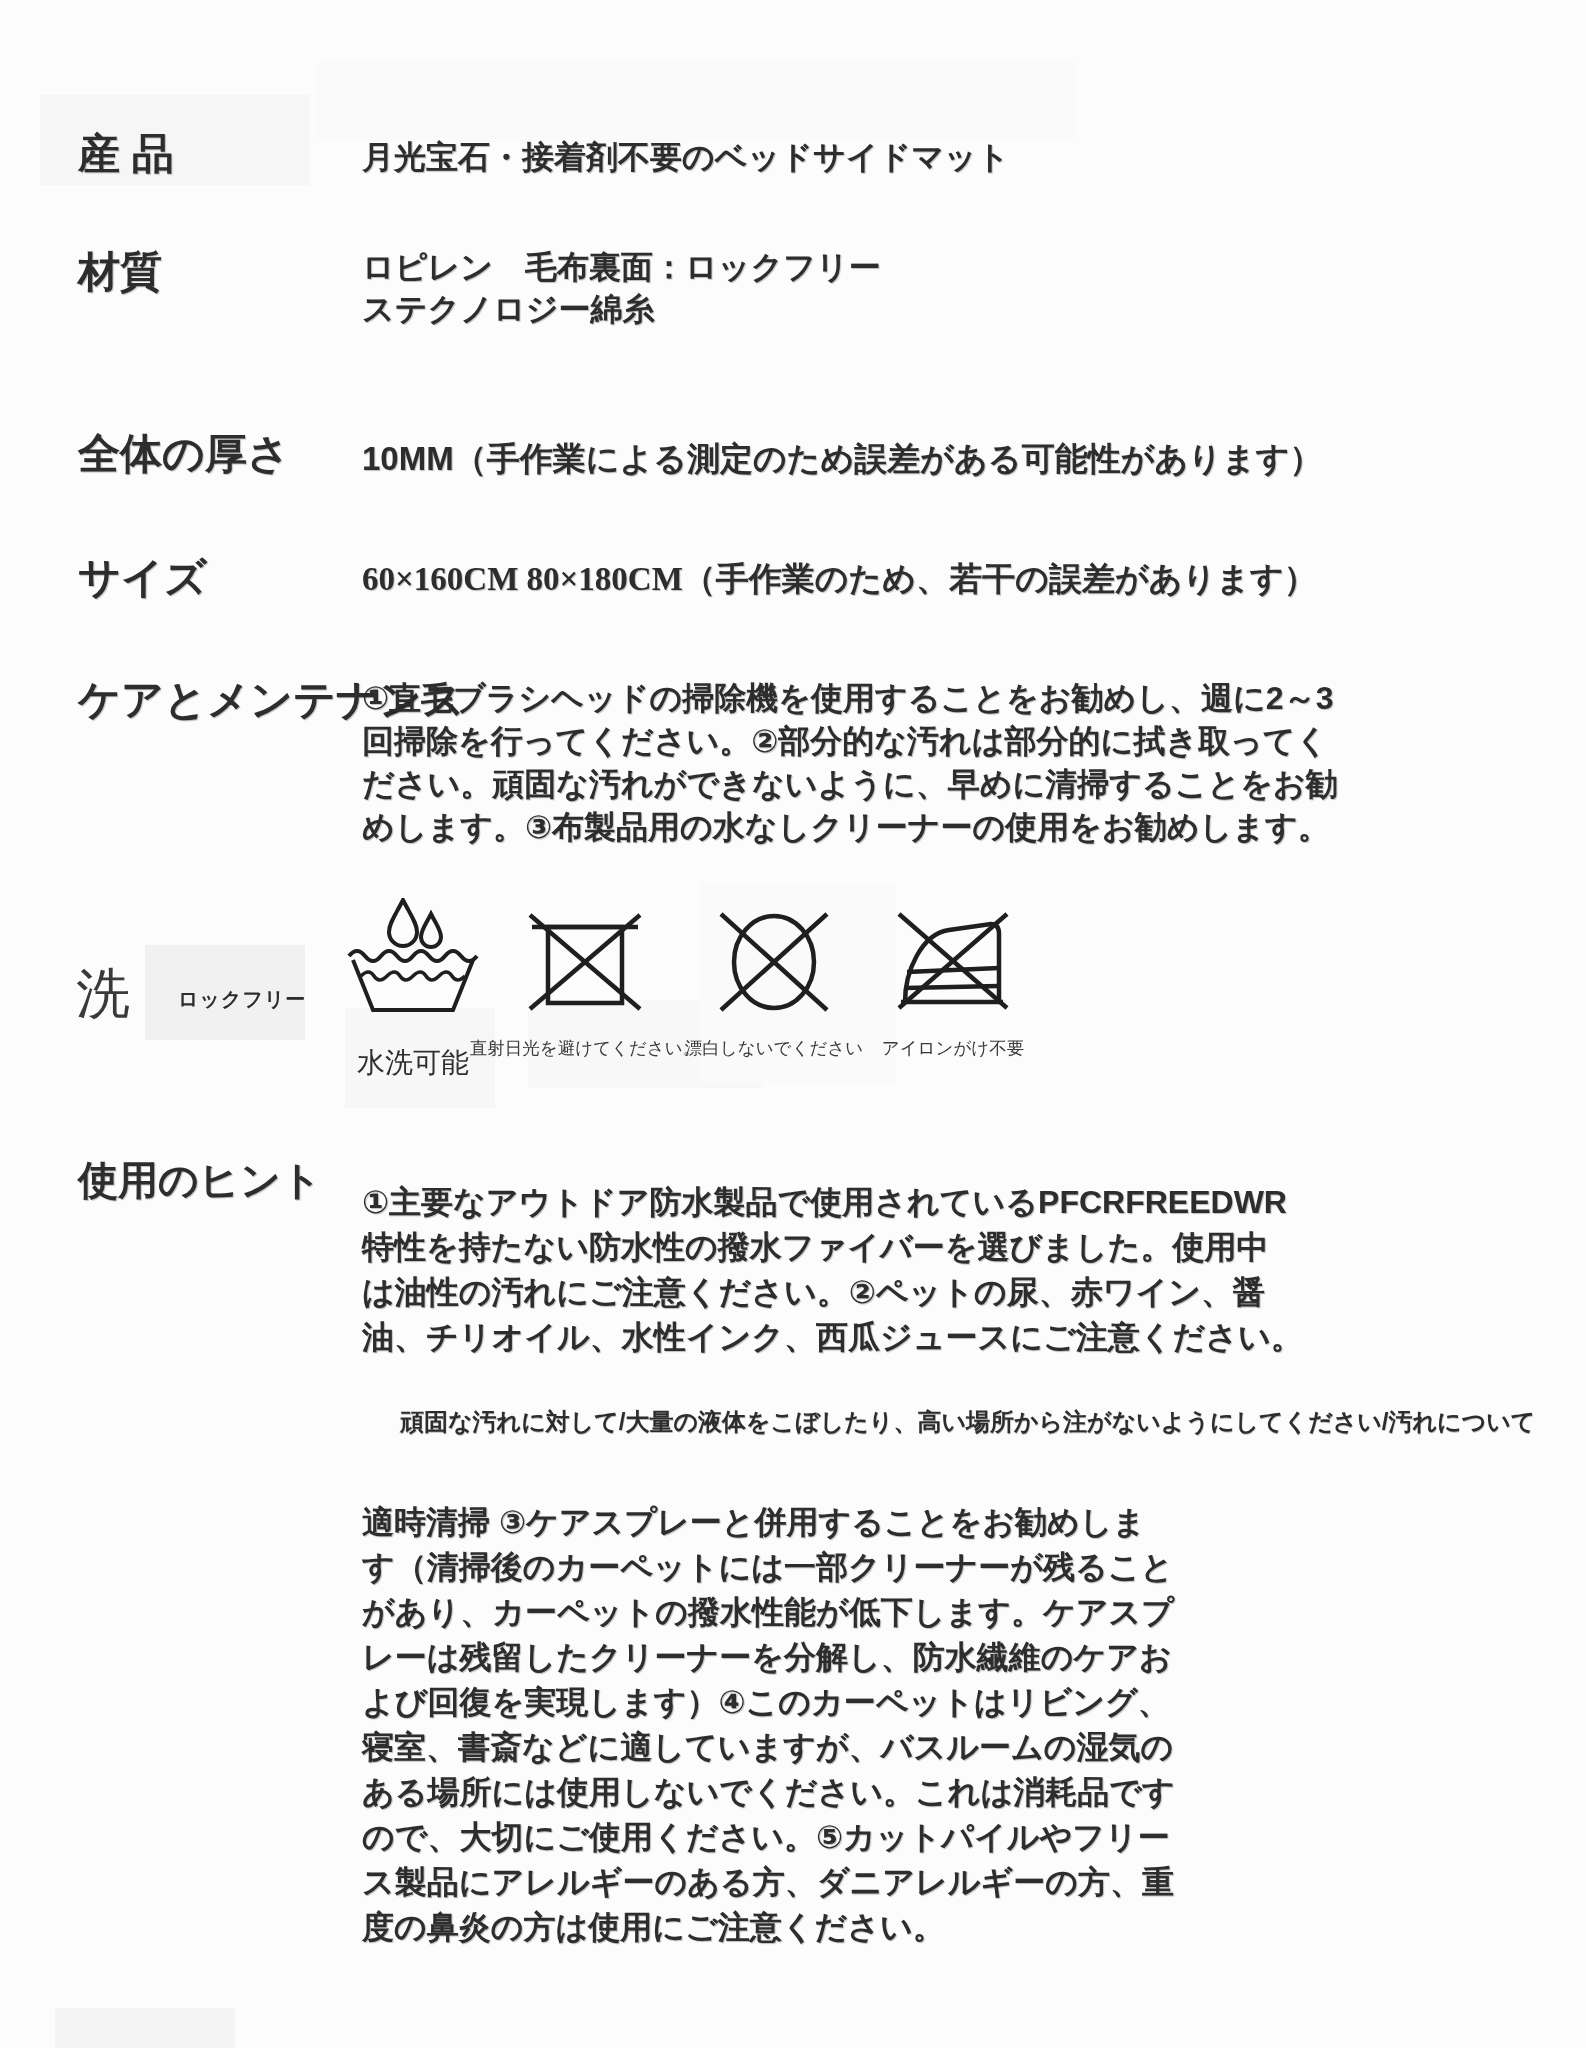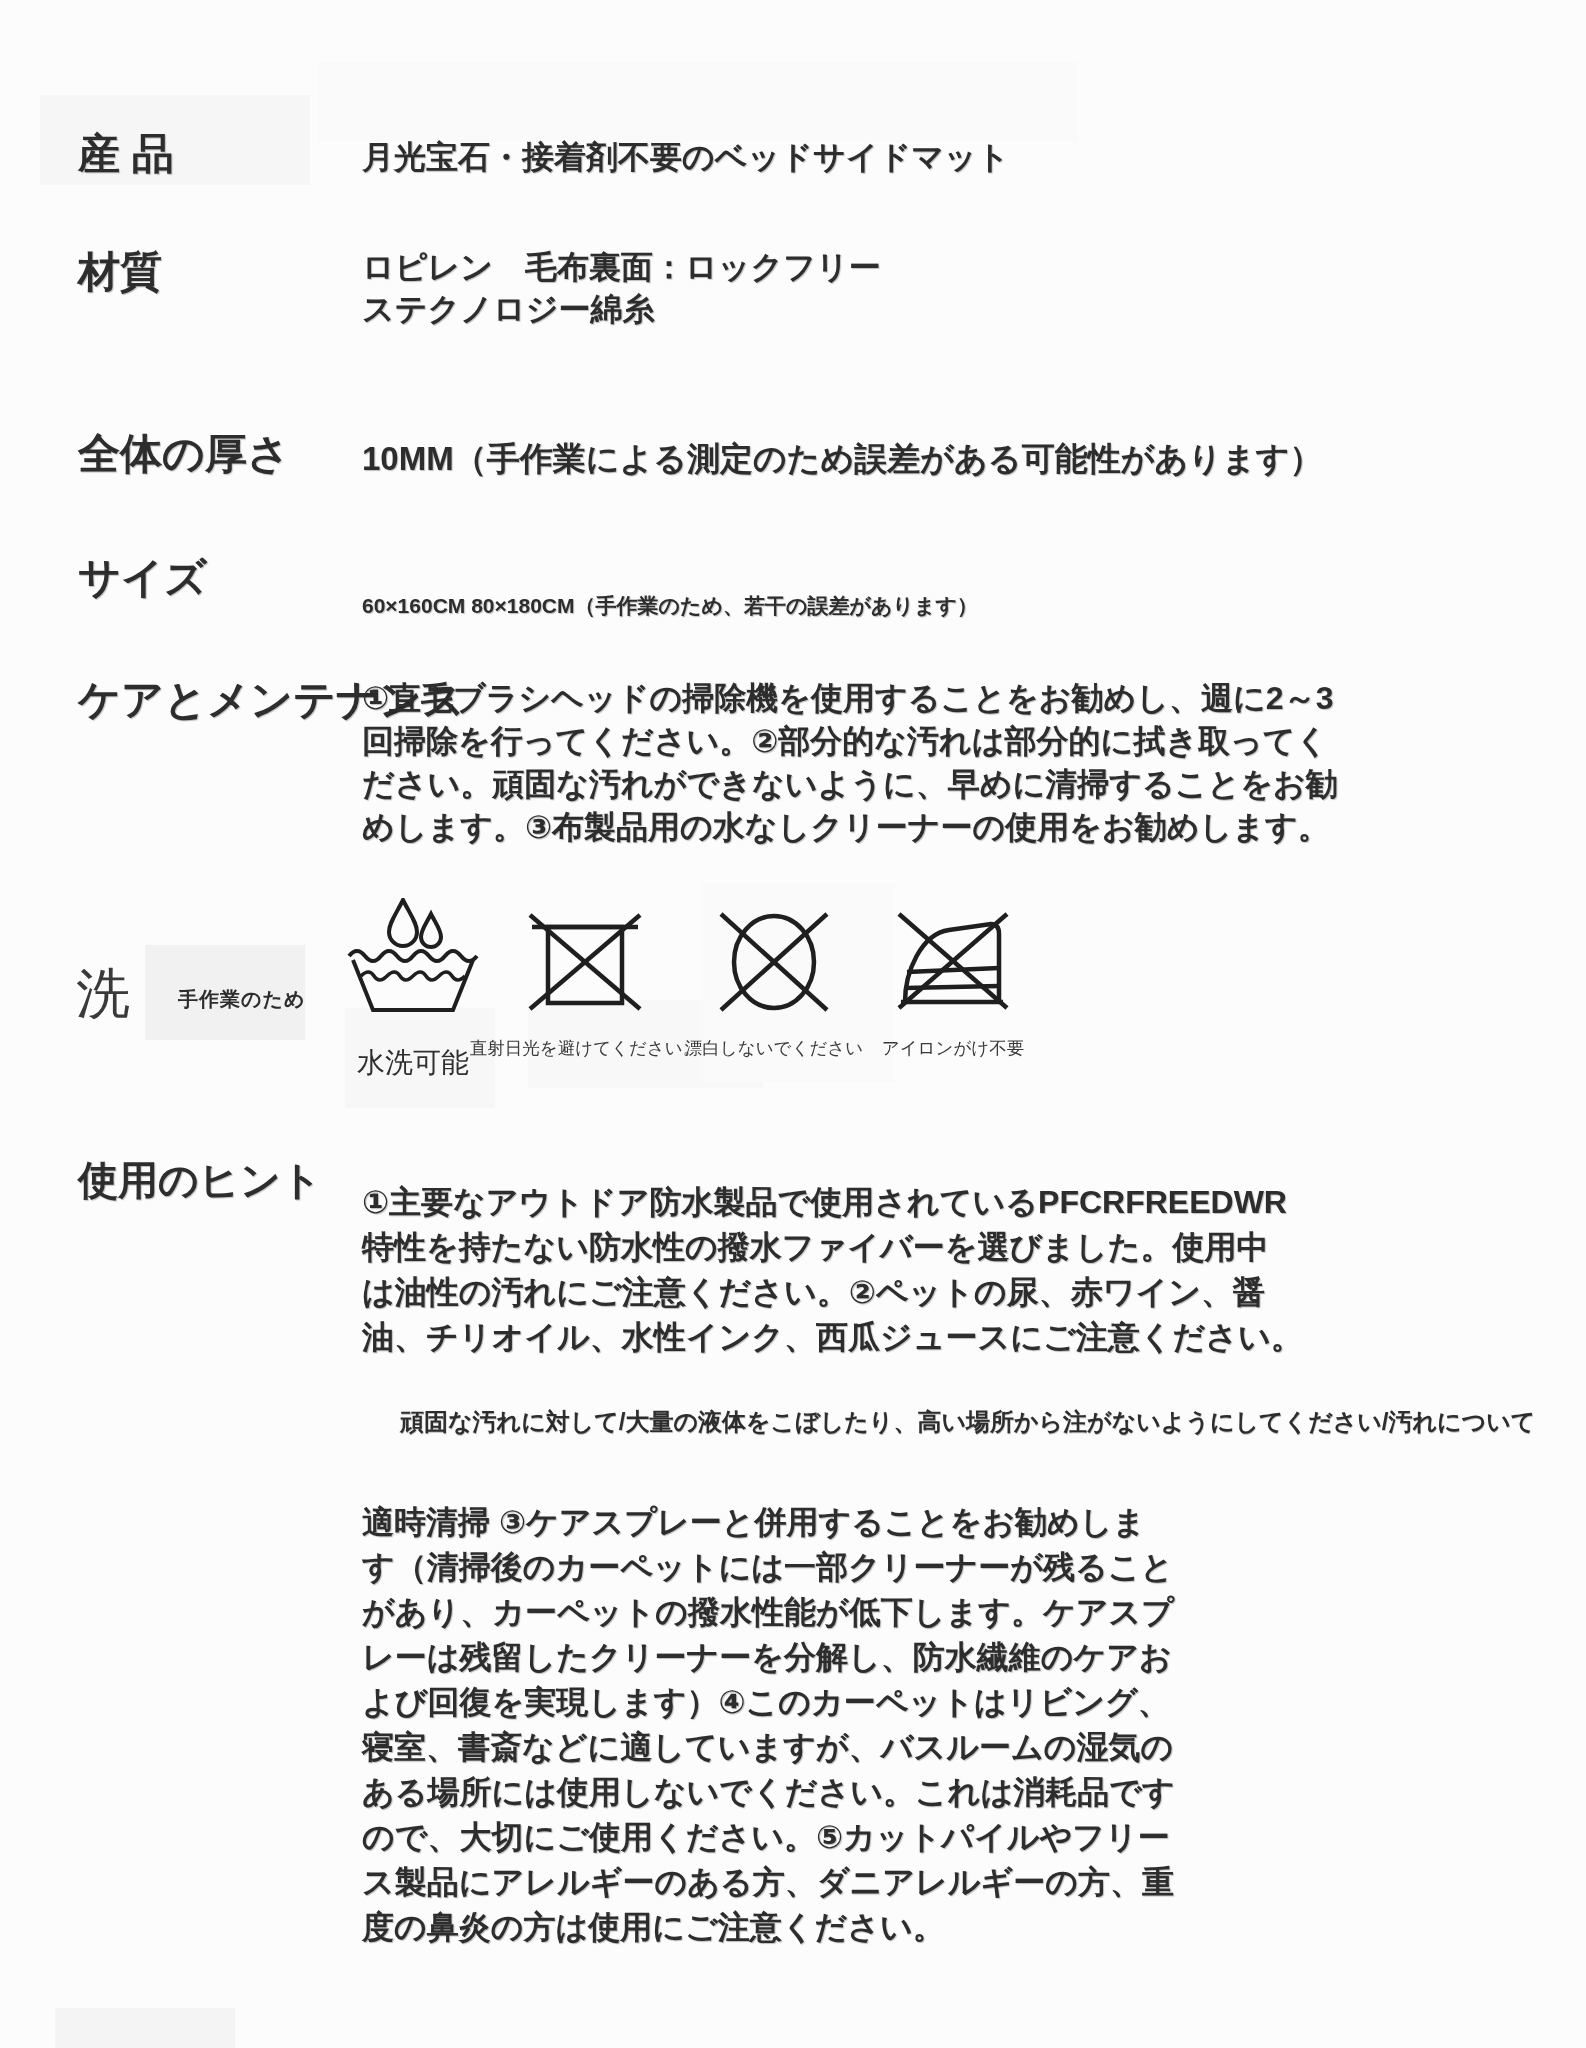--- a/index.html
+++ b/index.html
@@ -45,32 +45,32 @@
 <div class="abs h" style="left:78px;top:248px;">材質</div>
 <div class="abs b lines42" style="left:362px;top:246px;">
   <div>ロピレン　毛布裏面：ロックフリー</div>
   <div>ステクノロジー綿糸</div>
 </div>
 
 <div class="abs h" style="left:78px;top:430px;">全体の厚さ</div>
 <div class="abs b" style="left:362px;top:437px;font-size:33px;text-align:center;">10MM（手作業による測定のため誤差がある可能性があります）</div>
 
 <div class="abs h" style="left:78px;top:554px;">サイズ</div>
-<div class="abs b" style="left:362px;top:592px;font-size:21px;">60×160CM 80×180CM（手作業のため、若干の誤差があります）</div>
+<div class="abs b" style="left:362px;top:557px;font-size:33px;font-family:Liberation Serif, serif;">60×160CM 80×180CM（手作業のため、若干の誤差があります）</div>
 
 <div class="abs h" style="left:78px;top:676px;z-index:1;">ケアとメンテナンス</div>
 <div class="abs b lines43" style="left:362px;top:677px;z-index:2;">
   <div>①直毛ブラシヘッドの掃除機を使用することをお勧めし、週に2～3</div>
   <div>回掃除を行ってください。②部分的な汚れは部分的に拭き取ってく</div>
   <div>ださい。頑固な汚れができないように、早めに清掃することをお勧</div>
   <div>めします。③布製品用の水なしクリーナーの使用をお勧めします。</div>
 </div>
 
 <div class="abs wash-char" style="left:76px;top:958px;">洗</div>
-<div class="abs poly" style="left:178px;top:986px;">手作業のため</div>
+<div class="abs poly" style="left:178px;top:986px;">ロックフリー</div>
 
 <div class="icon-wrap" style="left:413px;top:898px;">
   <svg width="140" height="118" viewBox="0 0 140 118">
     <g fill="none" stroke="#1f1f1f" stroke-width="4">
       <path d="M60 2 C53 16 46 25 46 34 a14 14 0 0 0 28 0 C74 25 67 16 60 2 Z"></path>
       <path d="M88 16 C83 26 78 32 78 39 a10 10 0 0 0 20 0 C98 32 93 26 88 16 Z"></path>
       <path d="M6 58 q8 -10 16 0 t16 0 t16 0 t16 0 t16 0 t16 0 t16 0 t16 0"></path>
       <path d="M18 78 q8 -8 13 0 t13 0 t13 0 t13 0 t13 0 t13 0 t13 0 t13 0" stroke-width="3.5"></path>
       <path d="M10 62 L30 112 L110 112 L130 62"></path>
     </g>

